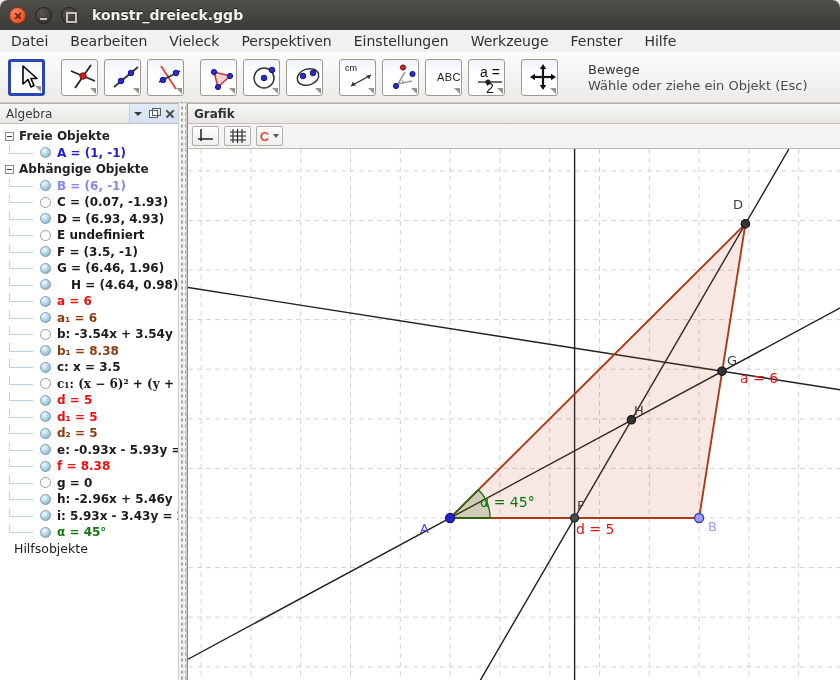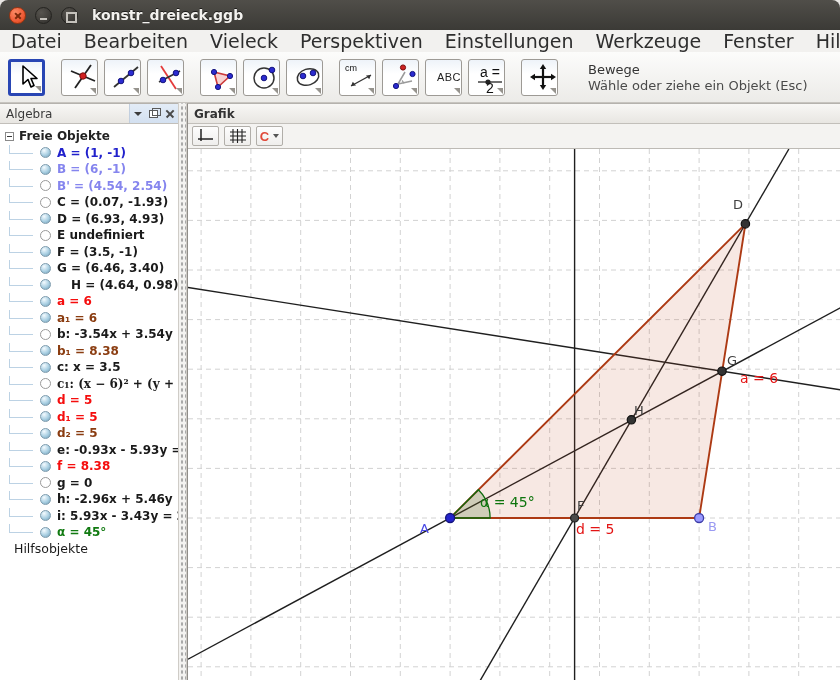--- a/index.html
+++ b/index.html
@@ -15,21 +15,21 @@
   .tb-close::before,.tb-close::after{content:"";position:absolute;left:3.5px;top:7px;width:8px;height:1.8px;background:#7c2a0c;}
   .tb-close::before{transform:rotate(45deg);}
   .tb-close::after{transform:rotate(-45deg);}
   .tb-dark{background:radial-gradient(circle at 35% 30%,#57544f,#3e3c38 65%,#2c2b28);border:1px solid #242320;}
   .tb-min::before{content:"";position:absolute;left:4px;top:10px;width:7px;height:2px;background:#c5c2bc;}
   .tb-max::before{content:"";position:absolute;left:4px;top:4px;width:7px;height:7px;border:2px solid #c5c2bc;}
   .tb-title{color:#f3f2ef;font-size:14px;font-weight:bold;margin-left:14px;
     text-shadow:0 -1px 0 #1e1d1b;}
   
   .menubar{position:absolute;left:0;top:30px;width:840px;height:22px;background:#f2f1ef;
-    display:flex;align-items:center;font-size:19px;color:#2e2e2e;}
+    display:flex;align-items:center;font-size:14px;color:#2e2e2e;}
   .menu-item{padding:0 11px;height:22px;line-height:22px;}
   .menu-item:first-child{margin-left:0;}
   
   .toolbar{position:absolute;left:0;top:52px;width:840px;height:51px;
     background:linear-gradient(#fcfcfb,#ecebe8);border-bottom:1px solid #c7c4bf;
     display:flex;align-items:center;}
   .tools{display:flex;align-items:center;padding-left:8px;}
   .tgroup{display:flex;gap:6px;margin-right:16px;}
   .tbtn{width:37px;height:37px;background:linear-gradient(#eef3f9,#ffffff 40%);
     border:1px solid #9d9a95;border-radius:3px;position:relative;
@@ -230,47 +230,47 @@
       </div>
       <div class="tree">
           <div class="ga-group">
             <span class="expander"></span>
             <span>Freie Objekte</span>
           </div>
           <div class="ga-row">
             <span class="marker sphere"></span>
             <span class="gtext" style="color: rgb(33, 33, 204);">A = (1, -1)</span>
           </div>
+          <div class="ga-group">
+            <span class="expander"></span>
+            <span>Abhängige Objekte</span>
+          </div>
           <div class="ga-row">
             <span class="marker sphere"></span>
             <span class="gtext" style="color: rgb(133, 133, 238);">B = (6, -1)</span>
-          </div>
-          <div class="ga-row">
-            <span class="marker hollow"></span>
-            <span class="gtext" style="color: rgb(133, 133, 238);">B' = (4.54, 2.54)</span>
           </div>
           <div class="ga-row">
             <span class="marker hollow"></span>
             <span class="gtext" style="color: rgb(26, 26, 26);">C = (0.07, -1.93)</span>
           </div>
           <div class="ga-row">
             <span class="marker sphere"></span>
             <span class="gtext" style="color: rgb(26, 26, 26);">D = (6.93, 4.93)</span>
           </div>
           <div class="ga-row">
             <span class="marker hollow"></span>
             <span class="gtext" style="color: rgb(26, 26, 26);">E undefiniert</span>
           </div>
           <div class="ga-row">
             <span class="marker sphere"></span>
             <span class="gtext" style="color: rgb(26, 26, 26);">F = (3.5, -1)</span>
           </div>
           <div class="ga-row">
             <span class="marker sphere"></span>
-            <span class="gtext" style="color: rgb(26, 26, 26);">G = (6.46, 3.40)</span>
+            <span class="gtext" style="color: rgb(26, 26, 26);">G = (6.46, 1.96)</span>
           </div>
           <div class="ga-row">
             <span class="marker sphere"></span>
             <span class="gtext" style="color: rgb(26, 26, 26); margin-left: 14px;">H = (4.64, 0.98)</span>
           </div>
           <div class="ga-row">
             <span class="marker sphere"></span>
             <span class="gtext" style="color: rgb(245, 13, 13);">a = 6</span>
           </div>
           <div class="ga-row">

